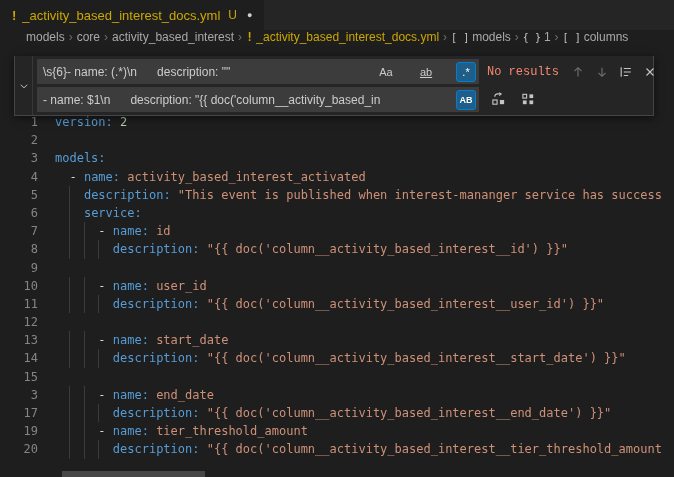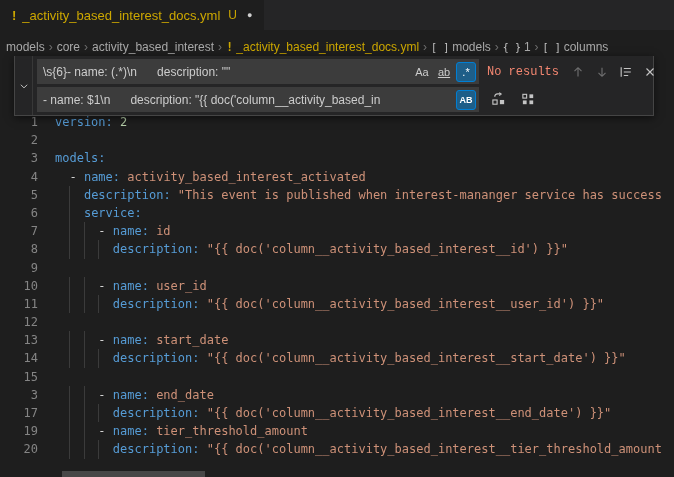--- a/index.html
+++ b/index.html
@@ -13,21 +13,21 @@
 
   
   .tabstrip { height:30px; background:#252526; display:flex; align-items:stretch; }
   .tab { display:flex; align-items:center; gap:6px; padding:0 12px; background:#1e1e1e; font-size:13px; min-width:0; cursor:pointer; }
   .tab .twarn { color: var(--warning, #cca700); font-weight:bold; font-size:13px; }
   .tab .ttitle { color: var(--warning, #cca700); white-space:nowrap; }
   .tab .tgit { color: var(--warning, #cca700); font-size:12px; margin-left:2px; }
   .tab .tdot { color:#d0d0d0; font-size:9px; margin-left:4px; }
 
   
-  .breadcrumb { height:24px; display:flex; align-items:flex-end; padding-left:6px; font-size:12px; color:#a9a9a9; white-space:nowrap; overflow:hidden; background:#1e1e1e; }
+  .breadcrumb { height:24px; display:flex; align-items:flex-start; padding-left:26px; font-size:12px; color:#a9a9a9; white-space:nowrap; overflow:hidden; background:#1e1e1e; }
   .bc-sep { margin:0 4px; color:#6e6e6e; font-size:12px; }
   .bc-item { display:inline-flex; align-items:center; cursor:pointer; flex:none; }
   .bc-ico { font-family:"DejaVu Sans Mono", monospace; font-size:10px; color:#c5c5c5; margin-right:3px; }
   .bc-warning { color: var(--warning, #cca700); font-weight:bold; font-size:12px; }
   .bc-warnfile { color: var(--warning, #cca700); }
 
   
   .editor { position:absolute; top:113px; left:0; right:0; bottom:0; font:12px/18.2px "DejaVu Sans Mono", monospace; }
   .code-row { display:flex; height:18.2px; }
   .line-num { width:38px; flex:none; text-align:right; color:#858585; cursor:pointer; }
@@ -39,21 +39,21 @@
   .tok-pun { color:#d4d4d4; }
   .hscroll { position:absolute; bottom:0; left:62px; width:143px; height:6px; background:rgba(121,121,121,0.45); cursor:pointer; }
 
   
   .find-widget { position:absolute; left:14px; top:56px; width:640px; background:#252526; border:1px solid #454545; border-top:none; box-shadow:0 2px 8px rgba(0,0,0,0.55); display:flex; z-index:10; }
   .toggle { width:18px; display:flex; align-items:center; justify-content:center; cursor:pointer; border-right:1px solid #383838; color:#c5c5c5; }
   .frows { flex:1; padding:3px 4px; display:flex; flex-direction:column; gap:3px; min-width:0; }
   .frow { display:flex; align-items:center; height:25px; gap:8px; }
   .finput { width:442px; flex:none; height:25px; background:#3c3c3c; border:1px solid #3c3c3c; display:flex; align-items:center; padding:0 2px 0 5px; }
   .finput input { background:transparent; border:none; outline:none; color:#cccccc; font:12px "Liberation Sans", sans-serif; flex:1; min-width:0; white-space:pre; }
-  .opts { display:flex; gap:2px; flex:none; }
+  .opts { display:flex; gap:20px; flex:none; }
   .opt { width:20px; height:20px; display:flex; align-items:center; justify-content:center; font-size:11px; color:#cccccc; border-radius:3px; border:1px solid transparent; cursor:pointer; font-family:"Liberation Sans", sans-serif; }
   .opt-ww { text-decoration:underline; }
   .opt.active { background: rgba(0,127,212,0.5); border-color: var(--accent, #007fd4); color:#ffffff; }
   .opt-ab { font-size:9px; font-weight:bold; }
   .results { color: var(--error-text, #f48771); font-size:12px; white-space:nowrap;font-family:Liberation Mono, monospace; }
   .navicons { margin-left:auto; display:flex; align-items:center; gap:2px; }
   .icon-btn { width:22px; height:22px; flex:none; display:flex; align-items:center; justify-content:center; color:#c5c5c5; border-radius:4px; cursor:pointer; }
   .icon-btn.disabled { opacity:0.45; cursor:default; }
   .icon-btn svg { display:block; }
 </style>

